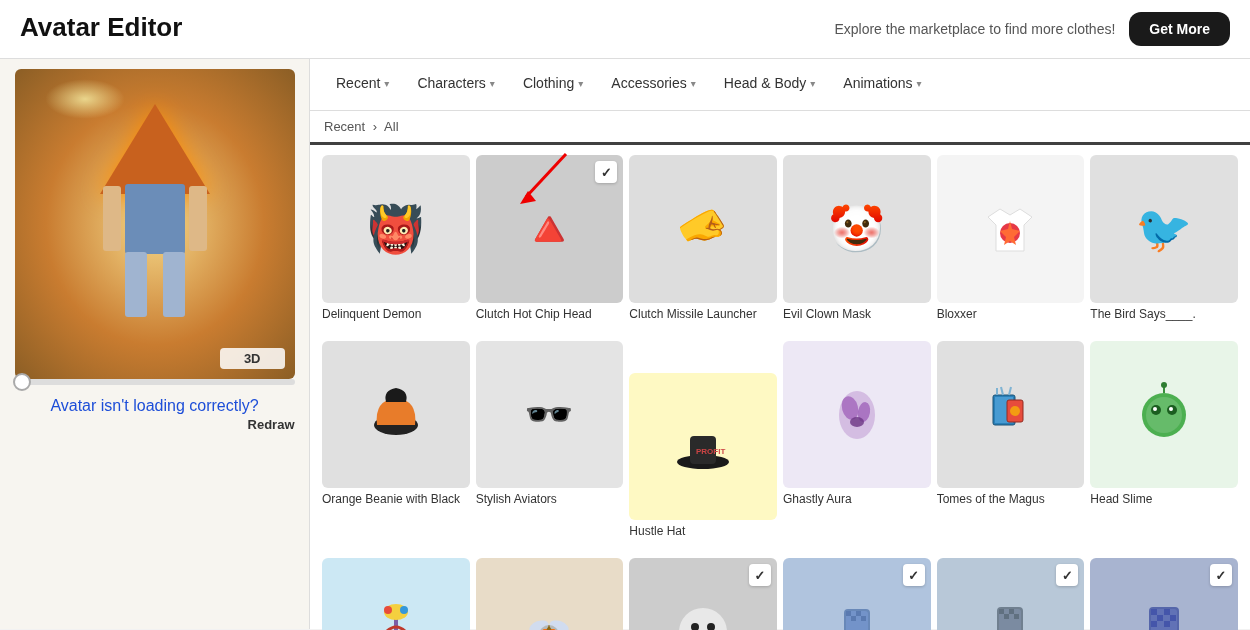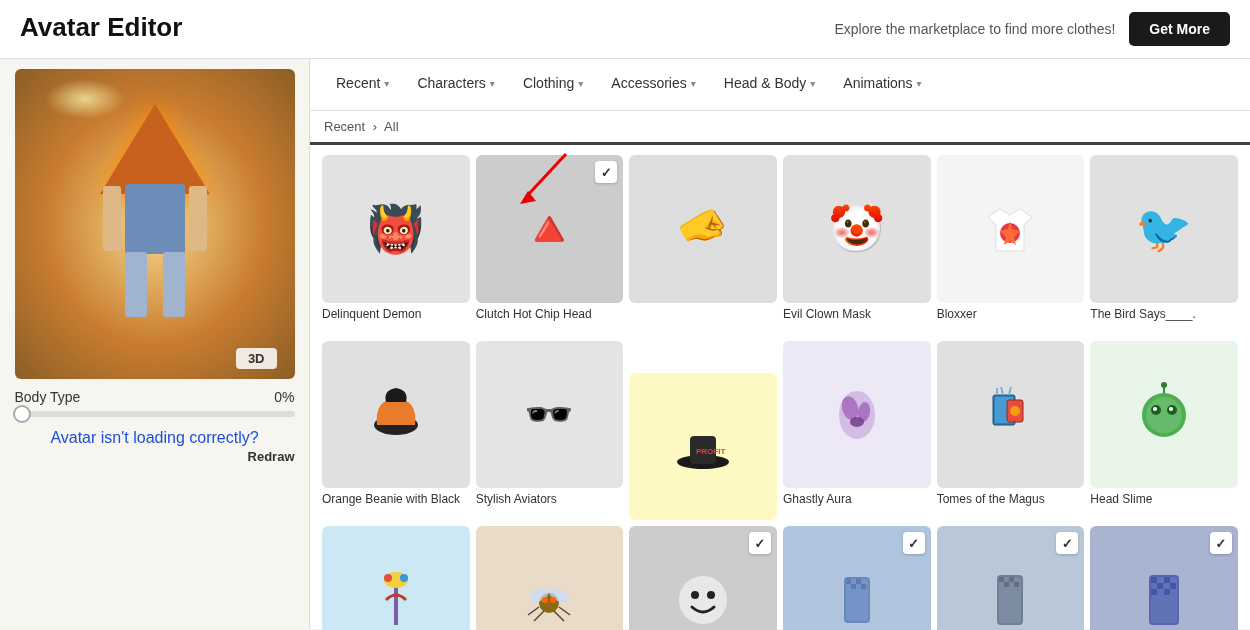--- a/index.html
+++ b/index.html
@@ -24,21 +24,21 @@
     }
     .marketplace-text {
       color: #555;
       font-size: 14px;
     }
     .get-more-btn {
       background: #1a1a1a;
       color: #fff;
       border: none;
       padding: 9px 20px;
-      border-radius: 5px;
+      border-radius: 12px;
       font-size: 14px;
       font-weight: 700;
       cursor: pointer;
     }
 
     .main-layout {
       display: flex;
       height: calc(630px - 60px);
     }
 
@@ -131,26 +131,26 @@
       top: 10px;
       left: 30px;
       width: 80px;
       height: 40px;
       background: radial-gradient(ellipse, rgba(255,255,180,0.7) 0%, transparent 70%);
       border-radius: 50%;
     }
     .badge-3d {
       position: absolute;
       bottom: 10px;
-      right: 18px;
+      right: 10px;
       background: rgba(255,255,255,0.85);
       color: #333;
       font-weight: 700;
       font-size: 13px;
-      padding: 3px 12px;
+      padding: 3px 24px;
       border-radius: 4px;
     }
     .body-type-row {
       width: 280px;
       display: flex;
       align-items: center;
       justify-content: space-between;
       padding: 10px 0 6px 0;
     }
     .body-type-label { font-size: 14px; color: #333; }
@@ -309,24 +309,20 @@
 
         <div class="avatar-head"></div>
         <div class="avatar-body"></div>
         <div class="avatar-left-arm"></div>
         <div class="avatar-right-arm"></div>
         <div class="avatar-left-leg"></div>
         <div class="avatar-right-leg"></div>
       </div>
       <div class="badge-3d">3D</div>
     </div>
-    <div class="body-type-row">
-      <span class="body-type-label">Body Type</span>
-      <span class="body-type-pct">0%</span>
-    </div>
     <div class="body-type-slider">
       <div class="slider-thumb"></div>
     </div>
     <div class="avatar-error">Avatar isn't loading correctly?</div>
     <div class="redraw-btn">Redraw</div>
   </div>
 
   <div class="content-area">
 
     <div class="nav-tabs">
@@ -384,20 +380,21 @@
               <span style="font-size:50px;">🔺</span>
               <div class="check-badge">✓</div>
             </div>
             <div class="item-label">Clutch Hot Chip Head</div>
           </div>
 
           <div class="item-card">
             <div class="item-thumb" style="background:#ddd;">
               <span style="font-size:40px;transform:rotate(-30deg);display:block;">🤜</span>
             </div>
+            <div class="item-label">Clutch Missile Launcher</div>
           </div>
 
           <div class="item-card">
             <div class="item-thumb" style="background:#e0e0e0;">
               <span style="font-size:46px;">🤡</span>
             </div>
             <div class="item-label">Evil Clown Mask</div>
           </div>
 
           <div class="item-card">
@@ -439,20 +436,21 @@
           </div>
 
           <div class="item-card">
             <div class="item-thumb" style="background:#fef9c3;margin-top:32px;">
               <svg width="70" height="70" viewBox="0 0 70 70" xmlns="http://www.w3.org/2000/svg">
                 <ellipse cx="35" cy="50" rx="26" ry="7" fill="#1a1a1a"></ellipse>
                 <rect x="22" y="24" width="26" height="28" rx="4" fill="#2a2a2a"></rect>
                 <text x="28" y="42" font-size="8" fill="#c44" font-weight="bold">PROFIT</text>
               </svg>
             </div>
+            <div class="item-label">Hustle Hat</div>
           </div>
 
           <div class="item-card">
             <div class="item-thumb" style="background:#ede8f5;">
               <svg width="70" height="70" viewBox="0 0 70 70" xmlns="http://www.w3.org/2000/svg">
                 <ellipse cx="35" cy="35" rx="18" ry="24" fill="#9b59b6" opacity="0.3"></ellipse>
                 <ellipse cx="28" cy="28" rx="8" ry="12" fill="#9b59b6" opacity="0.7" transform="rotate(-15 28 28)"></ellipse>
                 <ellipse cx="42" cy="32" rx="6" ry="10" fill="#8e44ad" opacity="0.6" transform="rotate(10 42 32)"></ellipse>
                 <ellipse cx="35" cy="42" rx="7" ry="5" fill="#6c3483" opacity="0.8"></ellipse>
               </svg>

